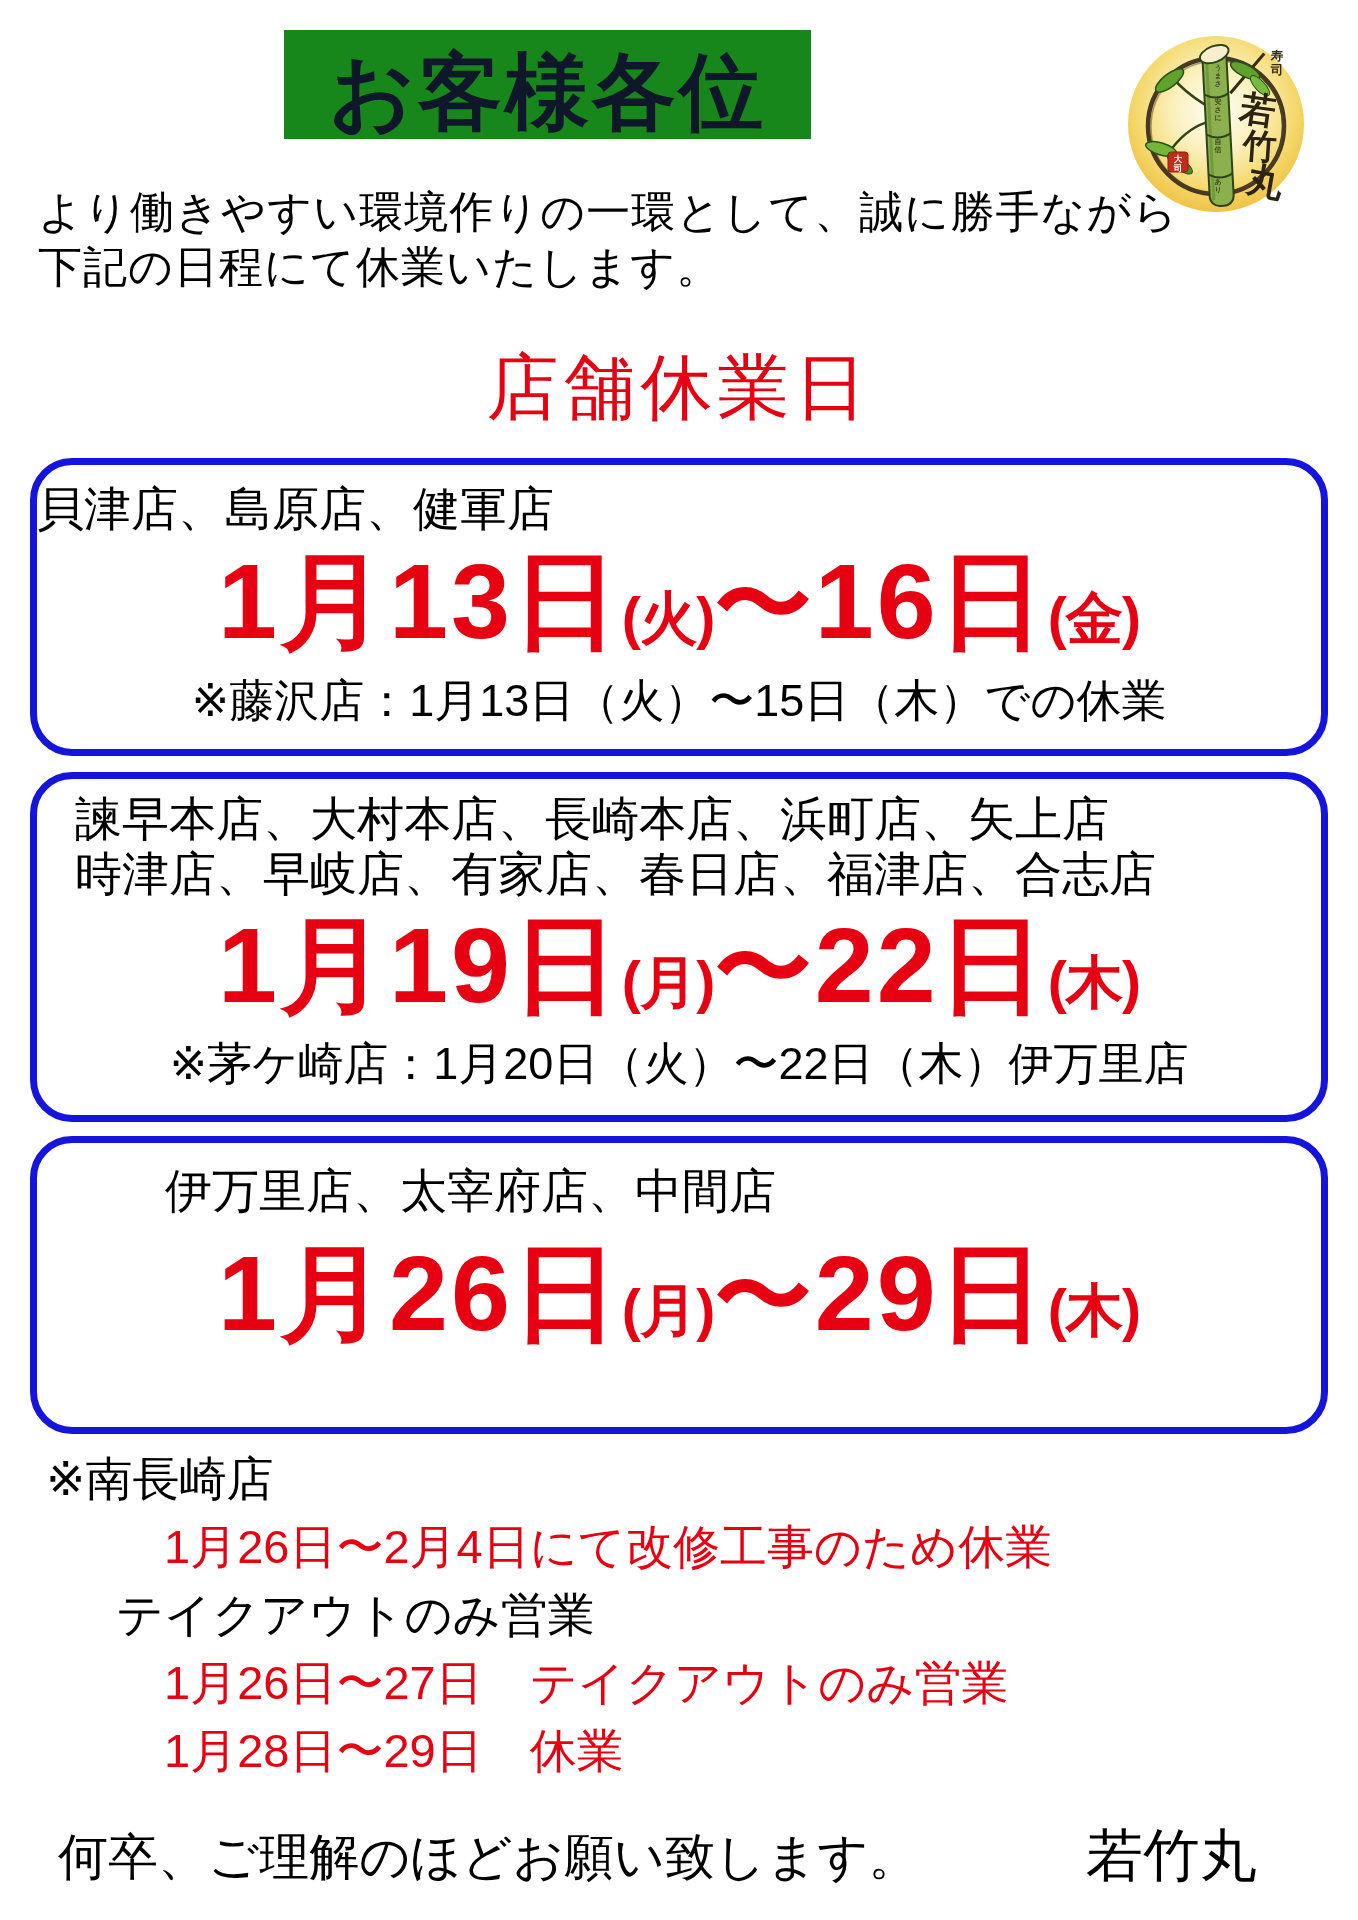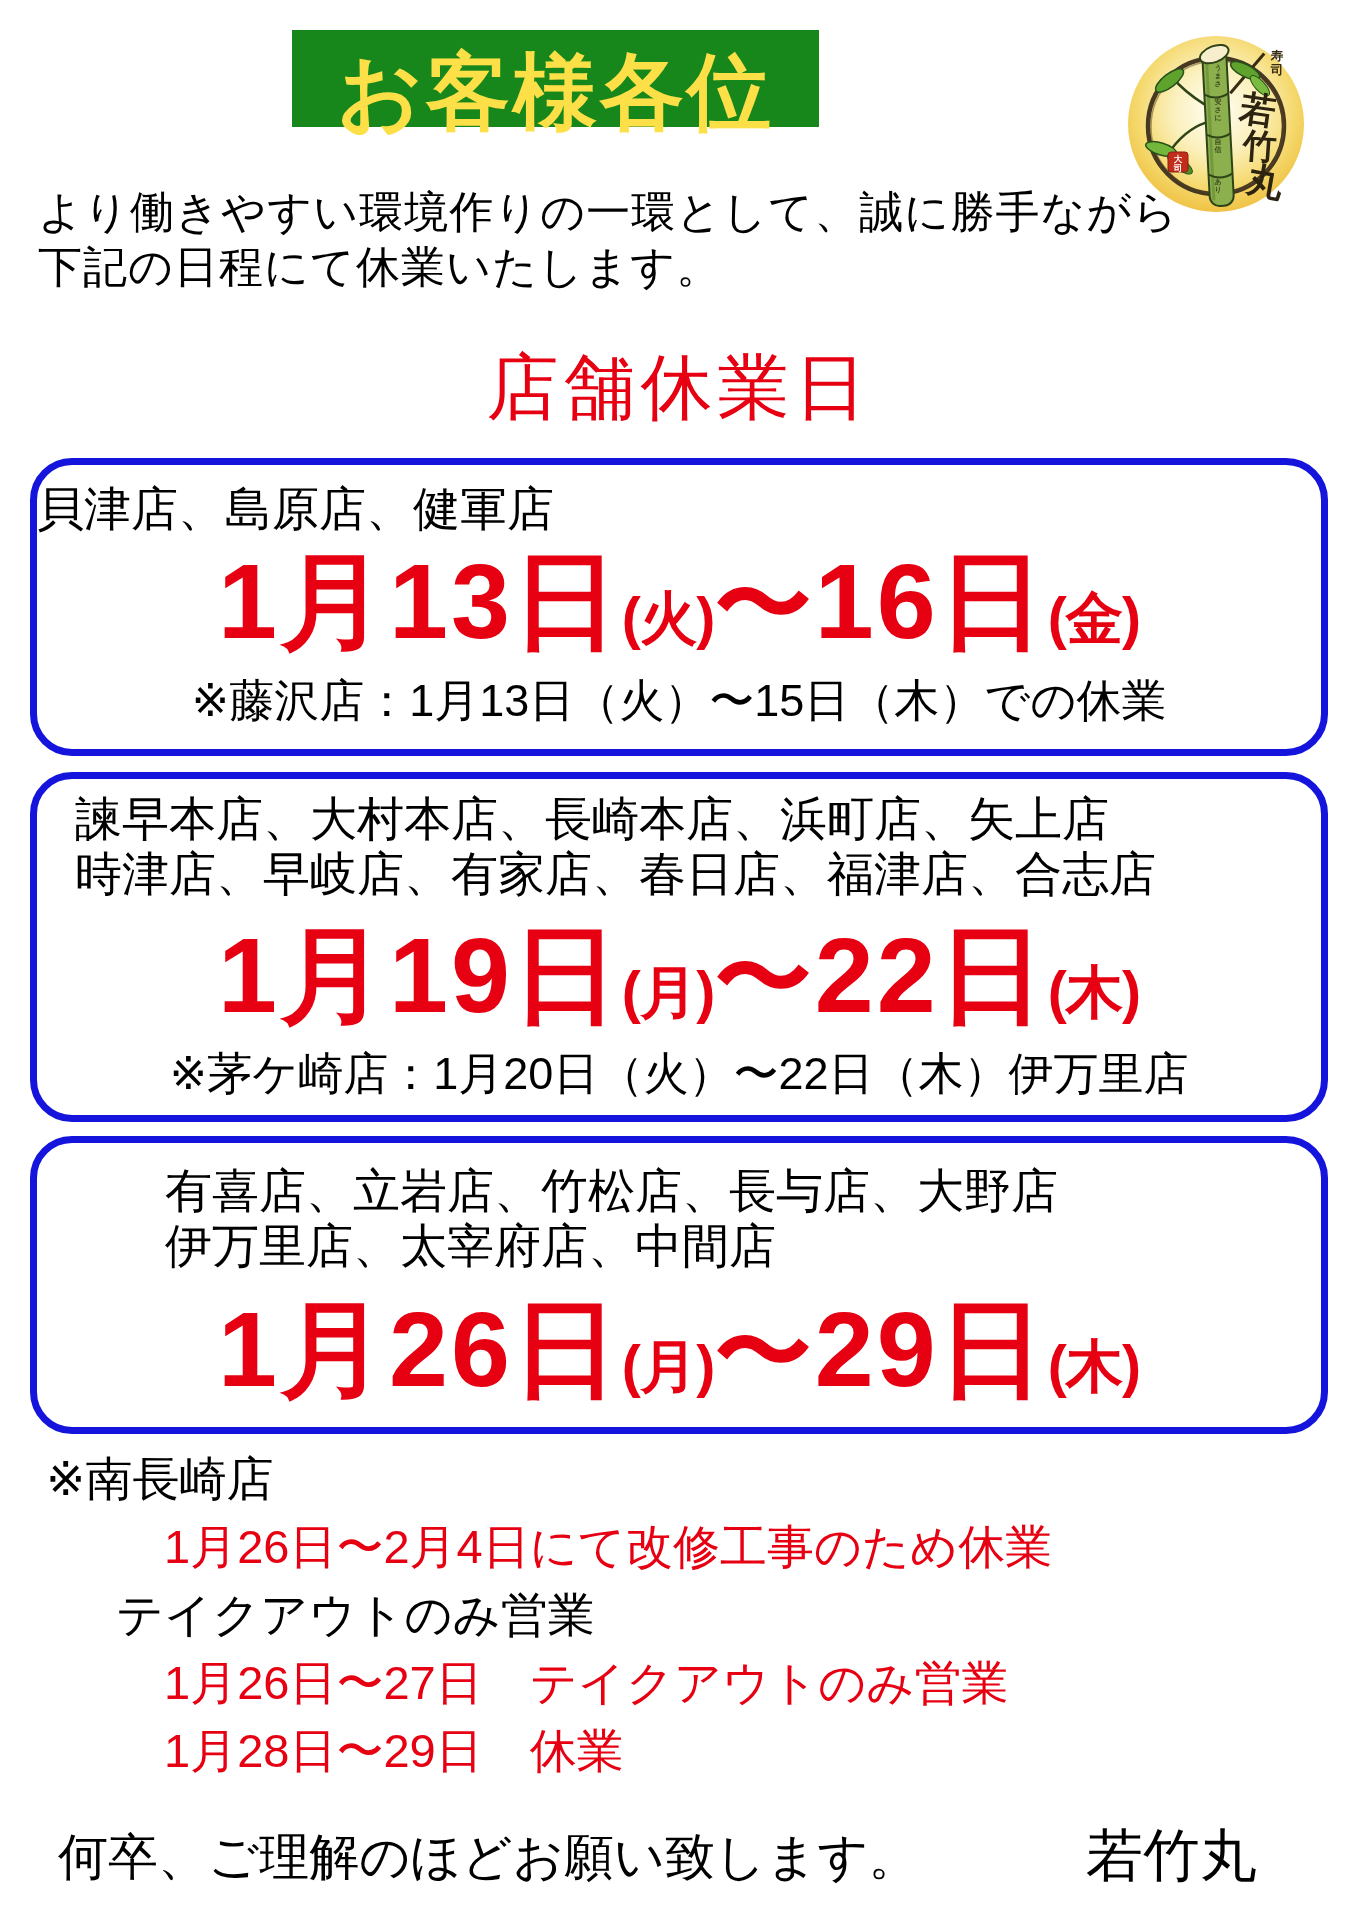--- a/index.html
+++ b/index.html
@@ -5,22 +5,22 @@
   * { margin:0; padding:0; box-sizing:border-box; }
   html,body { background:#9a9a9a; }
   .page {
     position:relative; width:1358px; height:1920px; margin:0 auto;
     background:#ffffff; color:#000;
     font-family:"Liberation Sans","DejaVu Sans",sans-serif;
     overflow:hidden;
   }
   
   .title-box {
-    position:absolute; left:292px; top:30px; width:527px; height:97px;
-    background:var(--header-green,#17861b); color:#fde047;
+    position:absolute; left:284px; top:30px; width:527px; height:109px;
+    background:var(--header-green,#17861b); color:#0f172a;
     font-size:84px; font-weight:700; line-height:125px; text-align:center;
     letter-spacing:3px; white-space:nowrap;
   }
   .logo { position:absolute; left:1126px; top:34px; width:180px; height:180px; }
   .logo text { font-family:"Liberation Sans","DejaVu Sans",sans-serif; }
   
   .intro {
     position:absolute; left:38px; top:184px;
     font-size:44px; font-weight:500; line-height:1.26; letter-spacing:1px;
     white-space:nowrap;
@@ -42,21 +42,21 @@
   .stores { font-size:47px; font-weight:500; line-height:1.18; white-space:nowrap; }
   .box-1 .stores-wrap { margin-top:16px; }
   .box-2 .stores-wrap { margin-top:12px; margin-left:38px; }
   .box-3 .stores-wrap { margin-top:20px; margin-left:128px; }
   .date-line {
     text-align:center; color:var(--accent-red,#e60012);
     font-size:106px; font-weight:800; line-height:1.08;
     letter-spacing:3px; white-space:nowrap;
   }
   .box-1 .date-line { margin-top:8px; }
-  .box-2 .date-line { margin-top:16px; }
+  .box-2 .date-line { margin-top:6px; }
   .box-3 .date-line { margin-top:18px; }
   .dow { font-size:0.54em; letter-spacing:-1px; }
   .tilde { font-size:0.92em; }
   .note { margin-top:12px; text-align:center; font-size:45px; font-weight:500; white-space:nowrap; }
   
   .footnote { position:absolute; font-size:47px; font-weight:500; white-space:nowrap; }
   .fn-red { color:var(--accent-red,#e60012); }
   .fn-0 { left:46px;  top:1448px; }
   .fn-1 { left:164px; top:1516px; }
   .fn-2 { left:116px; top:1584px; }
@@ -150,21 +150,20 @@
     <div class="stores-wrap">
       <div class="stores">諫早本店、大村本店、長崎本店、浜町店、矢上店</div>
       <div class="stores">時津店、早岐店、有家店、春日店、福津店、合志店</div>
     </div>
     <div class="date-line"><span class="d">1月19日</span><span class="dow">(月)</span><span class="tilde">〜</span><span class="d">22日</span><span class="dow">(木)</span></div>
     <div class="note">※茅ケ崎店：1月20日（火）〜22日（木）伊万里店</div>
   </div>
 
   <div class="closure-box box-3">
     <div class="stores-wrap">
-      <div class="stores">有喜店、立岩店、竹松店、長与店、大野店</div>
       <div class="stores">伊万里店、太宰府店、中間店</div>
     </div>
     <div class="date-line"><span class="d">1月26日</span><span class="dow">(月)</span><span class="tilde">〜</span><span class="d">29日</span><span class="dow">(木)</span></div>
   </div>
 
   <div class="footnote fn-0">※南長崎店</div>
   <div class="footnote fn-1 fn-red">1月26日〜2月4日にて改修工事のため休業</div>
   <div class="footnote fn-2">テイクアウトのみ営業</div>
   <div class="footnote fn-3 fn-red">1月26日〜27日　テイクアウトのみ営業</div>
   <div class="footnote fn-4 fn-red">1月28日〜29日　休業</div>

